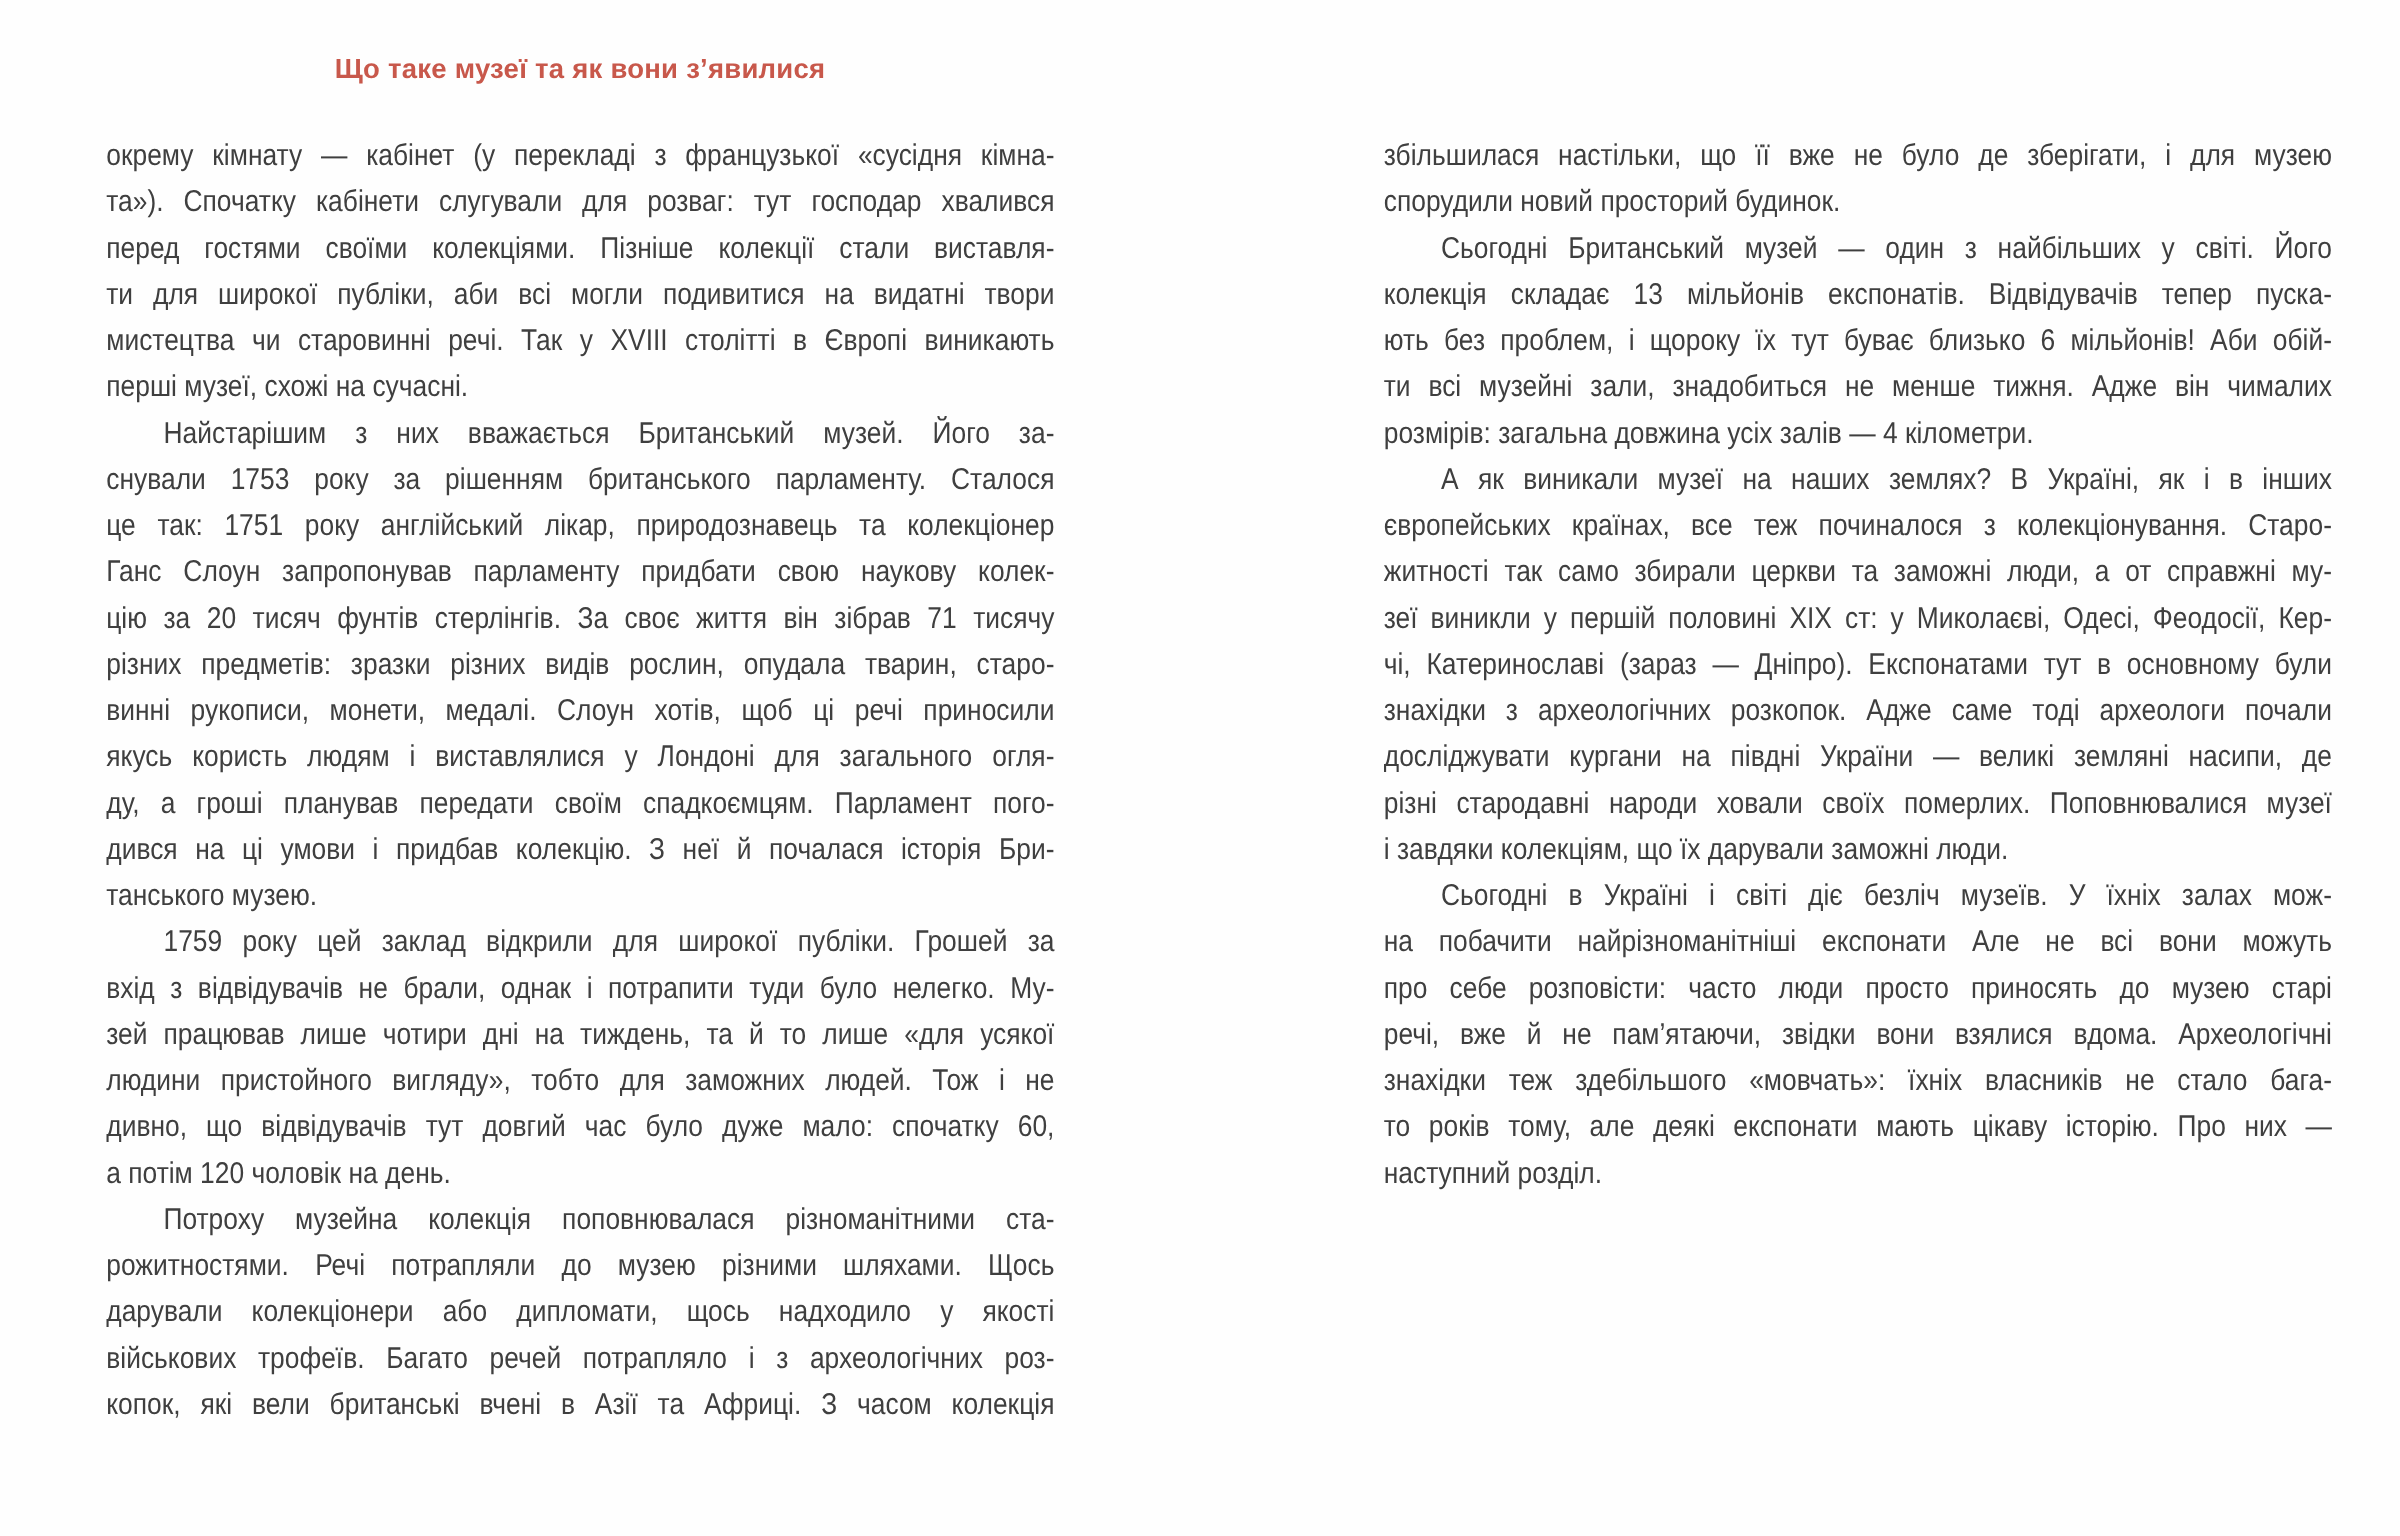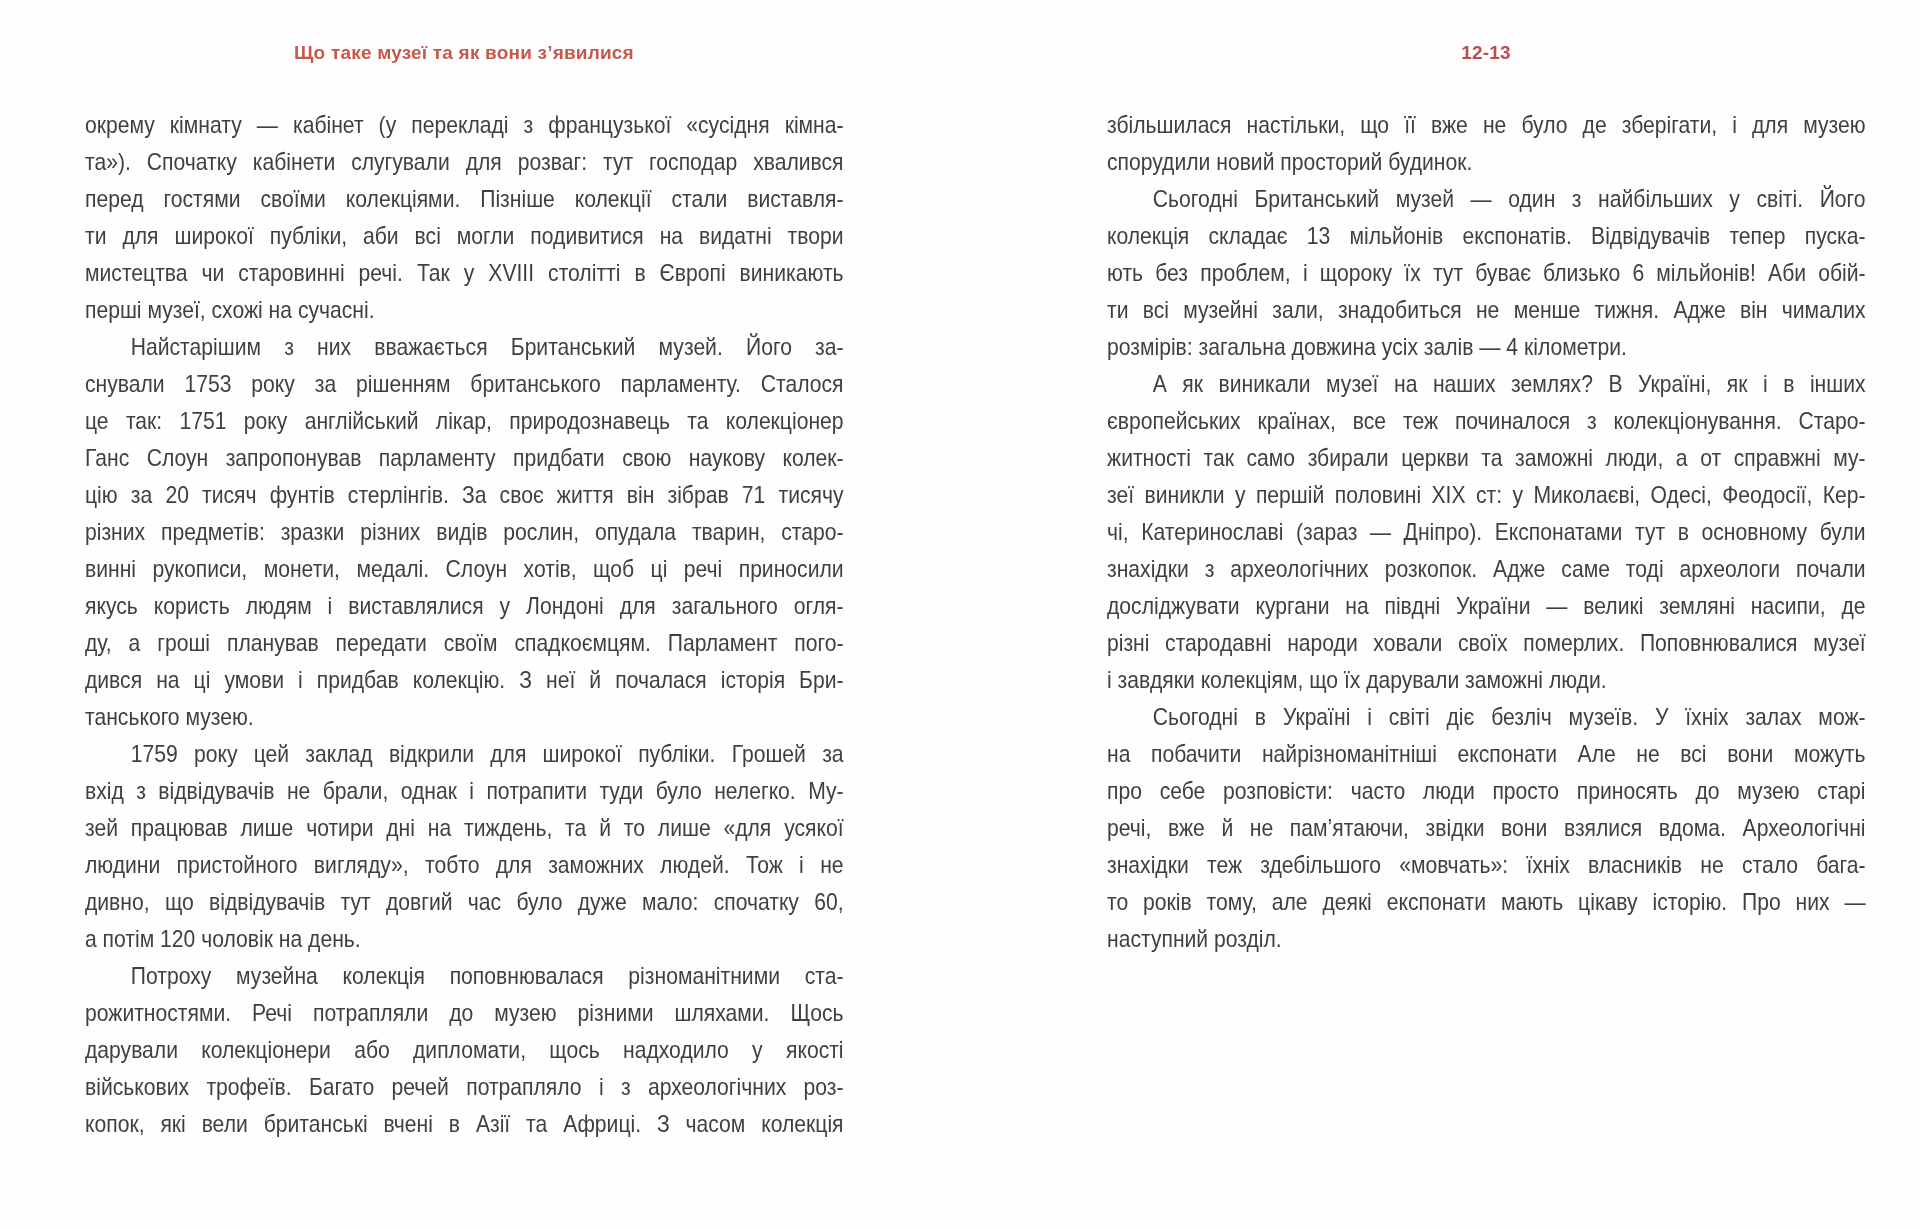--- a/index.html
+++ b/index.html
@@ -14,21 +14,21 @@
   .spread {
     position: absolute;
     inset: 0;
     background: var(--bg, #fefefe);
   }
   .running-head {
     position: absolute;
     top: 42px;
     width: 758px;
     text-align: center;
-    font-size: 19px;
+    font-size: 22px;
     font-weight: 700;
     letter-spacing: 0.2px;
   }
   .running-head.left  { left: 85px;  color: var(--title-color, #c8584b); }
   .running-head.right { left: 1107px; color: var(--pagenum-color, #c04b4b); }
   .textcol {
     position: absolute;
     top: 106px;
     width: 862px;               
     transform: scaleX(0.88);    
@@ -45,21 +45,20 @@
     white-space: normal;
   }
   .line.last   { text-align-last: left; }
   .line.indent { text-indent: 52px; }
 </style>
 </head>
 <body>
 
 <div class="spread">
   <div class="running-head left">Що таке музеї та як вони з’явилися</div>
-  <div class="running-head right">12-13</div>
   <div class="textcol left-col" id="left-col">
       <div class="line">окрему кімнату — кабінет (у перекладі з французької «сусідня кімна-</div>
       <div class="line">та»). Спочатку кабінети слугували для розваг: тут господар хвалився</div>
       <div class="line">перед гостями своїми колекціями. Пізніше колекції стали виставля-</div>
       <div class="line">ти для широкої публіки, аби всі могли подивитися на видатні твори</div>
       <div class="line">мистецтва чи старовинні речі. Так у XVIII столітті в Європі виникають</div>
       <div class="line last">перші музеї, схожі на сучасні.</div>
       <div class="line indent">Найстарішим з них вважається Британський музей. Його за-</div>
       <div class="line">снували 1753 року за рішенням британського парламенту. Сталося</div>
       <div class="line">це так: 1751 року англійський лікар, природознавець та колекціонер</div>

